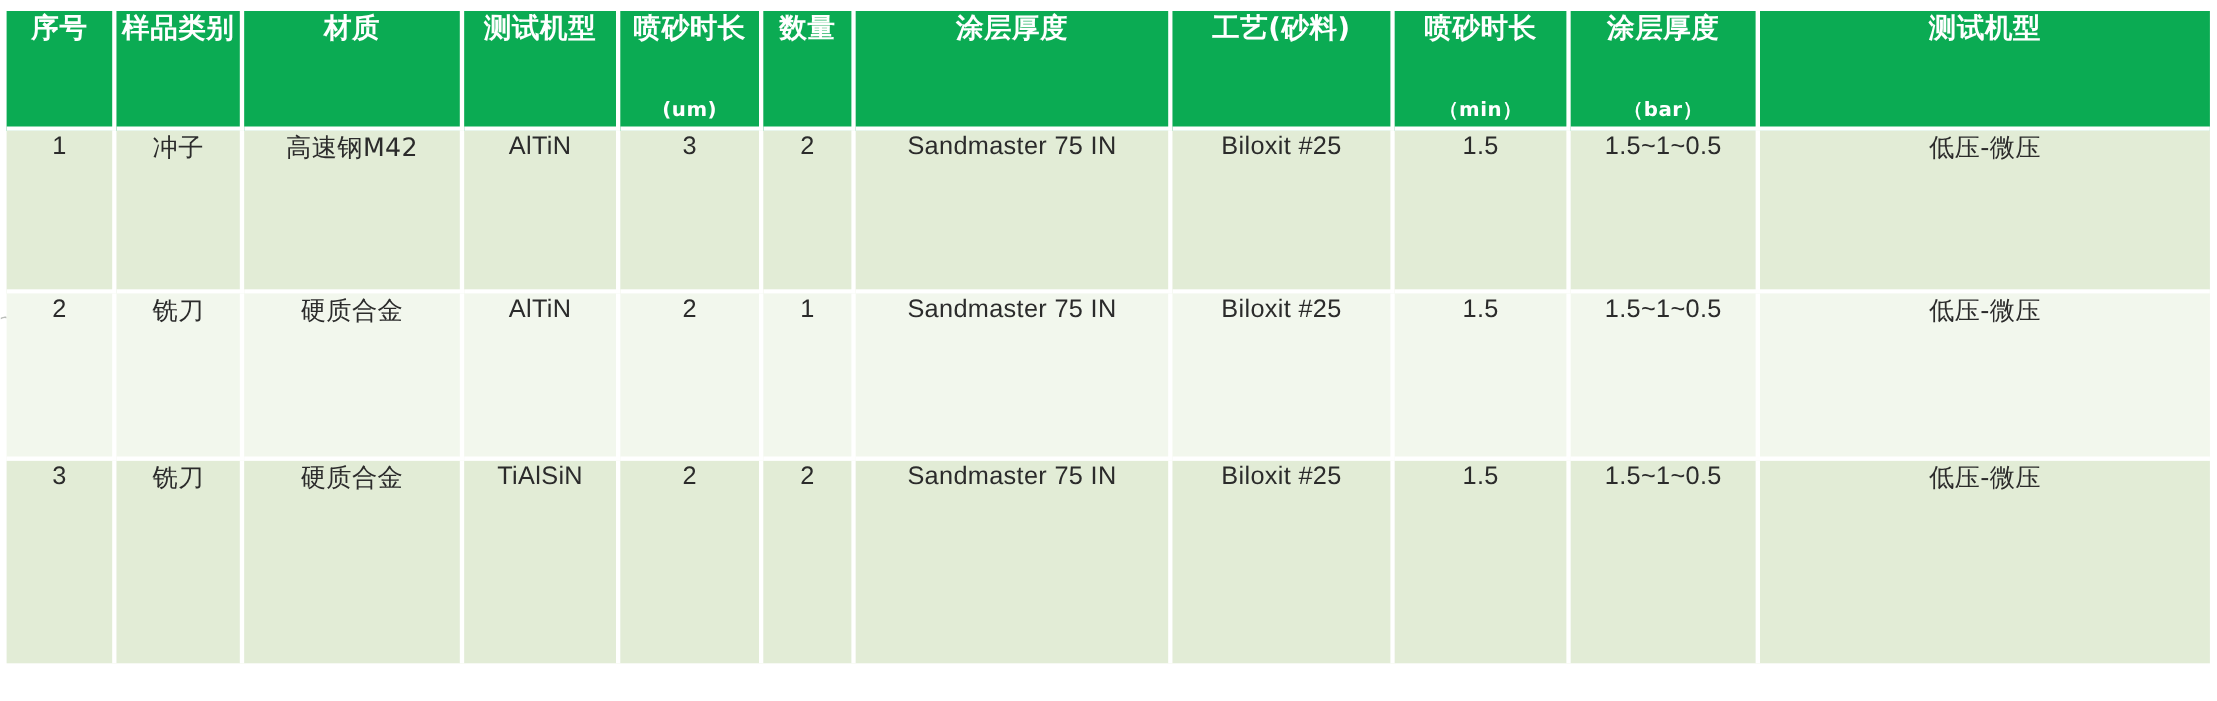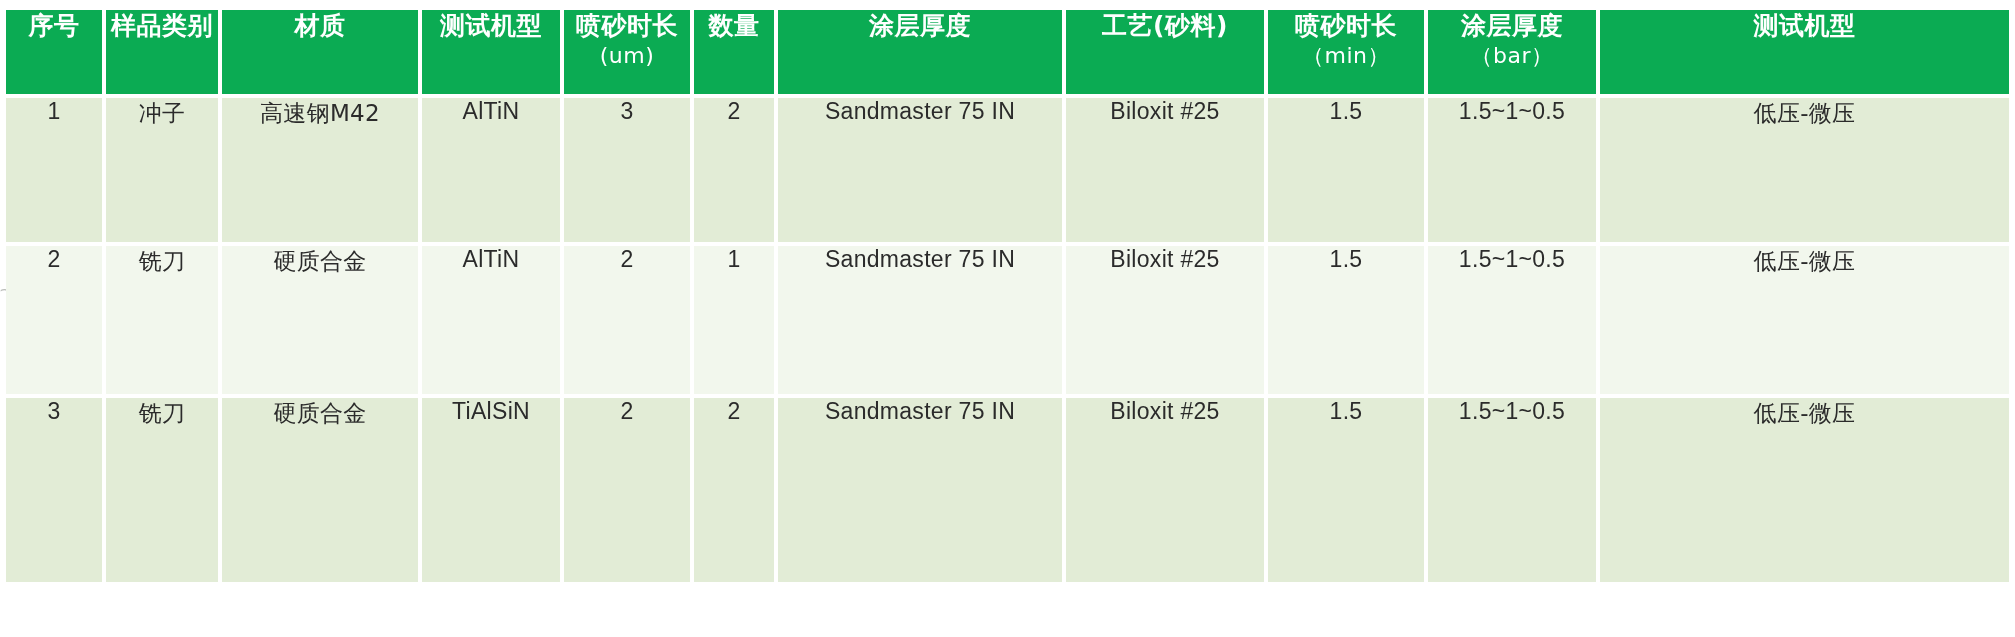--- a/index.html
+++ b/index.html
@@ -63,23 +63,24 @@
     font-weight: bold;
     font-size: 25px;
     line-height: 31px;
     text-align: center;
     height: 88px;
     padding-top: 8px;
     letter-spacing: 0.5px;
   }
   thead th .sub {
     display: block;
-    font-size: 22px;
-    font-weight: normal;
+    font-size: 18px;
+    font-weight: bold;
     line-height: 30px;
+    margin-top: 44px;
   }
 
   
   tbody td {
     font-size: 23px;
     color: #2b2b2b;
     text-align: center;
     padding-top: 26px;
     letter-spacing: 0.3px;
   }

